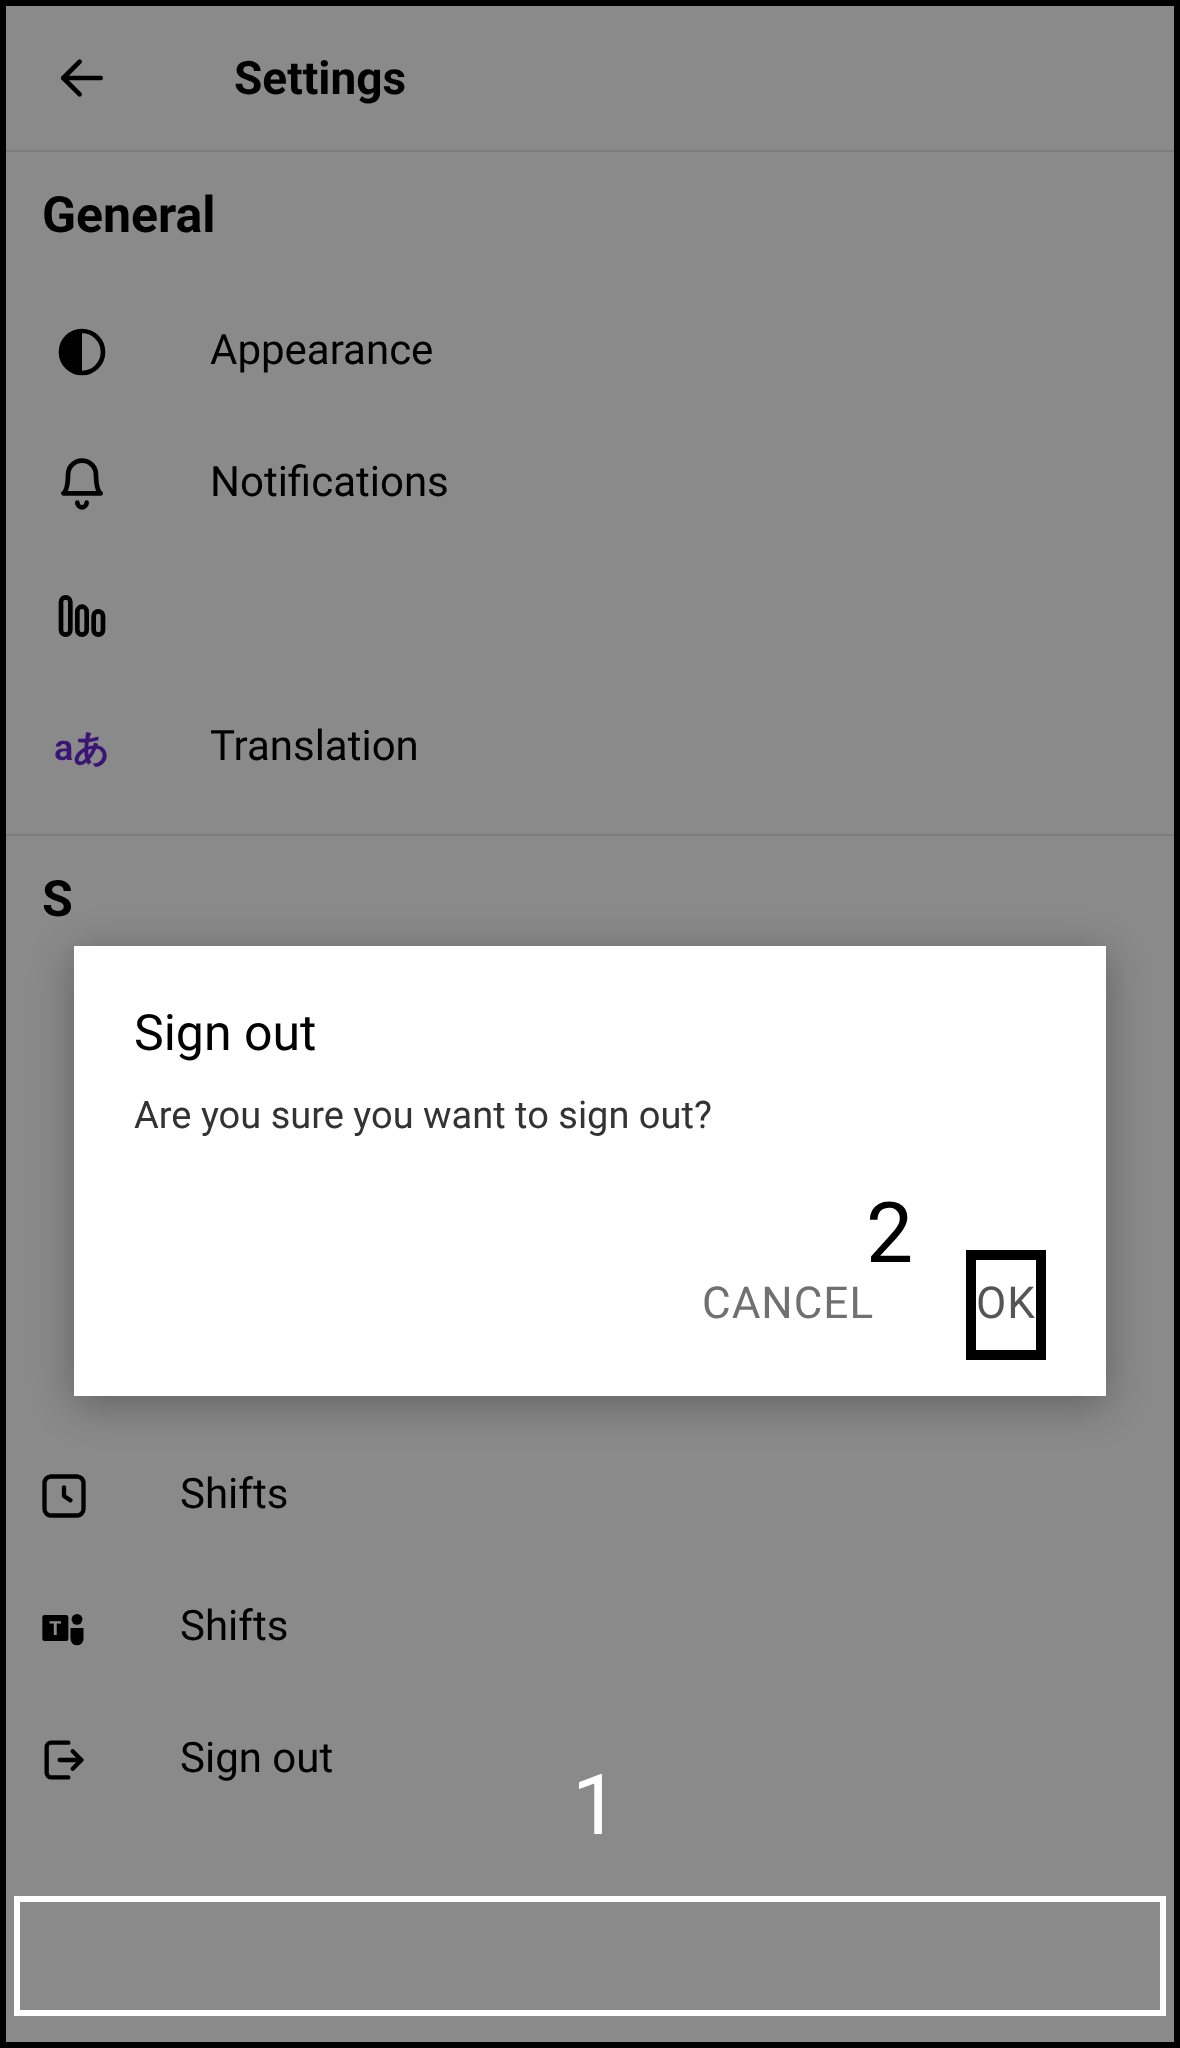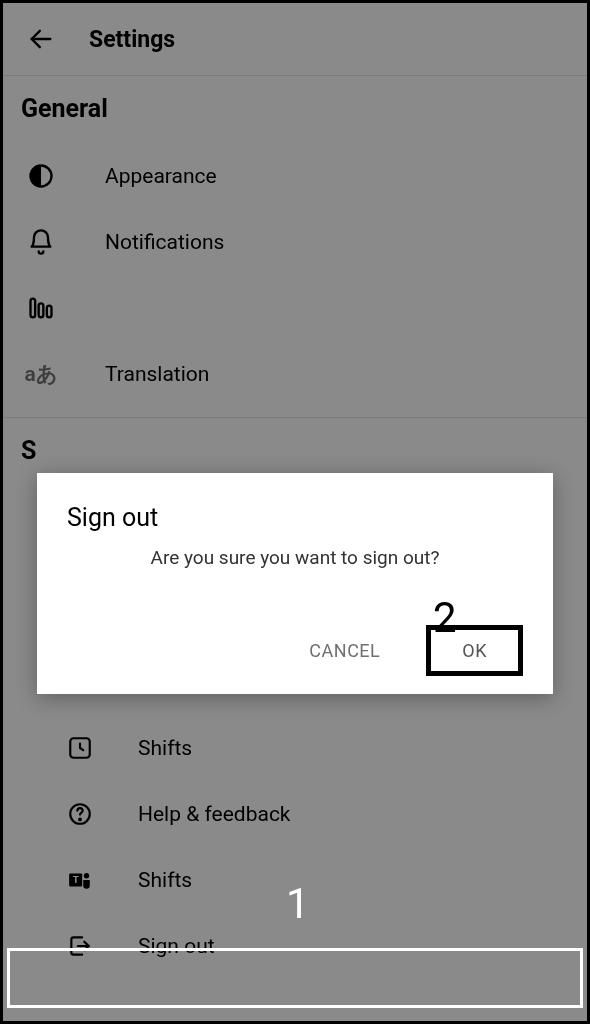--- a/index.html
+++ b/index.html
@@ -1,35 +1,35 @@
 <!DOCTYPE html>
 <html><head>
 <meta charset="utf-8">
 <style>
   * { box-sizing: border-box; margin: 0; padding: 0; }
   html, body { width: 590px; height: 1024px; overflow: hidden; font-family: -apple-system, BlinkMacSystemFont, "Segoe UI", Roboto, sans-serif; }
   body { background: #000; }
   .frame { position: relative; width: 584px; height: 1018px; margin: 3px; background: #fff; }
-  .header { display: flex; align-items: center; height: 72px; padding: 0 18px; }
+  .header { display: flex; align-items: center; height: 72px; padding: 0 18px; gap: 28px; }
   .back { width: 40px; height: 40px; display: flex; align-items: center; justify-content: center; cursor: pointer; }
   .title { font-size: 23px; font-weight: 700; margin-left: 28px; }
   .divider { height: 1px; background: #e5e5e5; }
   .section { padding: 18px 18px 0 18px; }
   .section-title { font-size: 25px; font-weight: 700; margin-bottom: 20px; }
   .item { display: flex; align-items: center; height: 66px; cursor: pointer; text-align: right; }
   .icon { width: 40px; height: 40px; display: flex; align-items: center; justify-content: center; flex-shrink: 0; }
   .label { font-size: 21px; margin-left: 44px; }
   .item-tight .label { margin-left: 38px; }
   .overlay { position: absolute; inset: 0; background: rgba(0,0,0,0.46); }
   .dialog { position: absolute; left: 34px; right: 34px; top: 470px; background: #fff; padding: 30px 30px 18px 30px; box-shadow: 0 4px 20px rgba(0,0,0,0.3); }
   .dialog-title { font-size: 25px; font-weight: 400; margin-bottom: 14px; color: #000; }
-  .dialog-msg { font-size: 19px; color: #333; margin-bottom: 56px; text-align: center; }
+  .dialog-msg { font-size: 19px; color: #333; margin-bottom: 56px; }
   .dialog-actions { display: flex; justify-content: flex-end; gap: 36px; align-items: center; }
-  .dialog-btn { font-size: 18px; letter-spacing: 0.5px; color: #707070; cursor: pointer; padding: 12px 10px; background: none; border: none; font-family: inherit; }
-  .ok-btn { border: 5px solid #000; padding: 10px 31px; color: #555; }
+  .dialog-btn { font-size: 22px; letter-spacing: 0.5px; color: #707070; cursor: pointer; padding: 12px 10px; background: none; border: none; font-family: inherit; }
+  .ok-btn { border: 5px solid #000; padding: 10px 0; color: #555; }
   .annot { position: absolute; font-size: 42px; font-weight: 400; color: #fff; z-index: 5; pointer-events: none; }
   .annot.dark { color: #000; }
   .highlight-box { position: absolute; border: 3px solid #fff; z-index: 4; pointer-events: none; }
   svg { display: block; }
 </style>
 </head>
 <body>
 
 <div class="frame">
 
@@ -72,54 +72,44 @@
         <svg width="28" height="28" viewBox="0 0 24 24" fill="none" stroke="#000" stroke-width="2" stroke-linecap="round">
             <rect x="3" y="4" width="4" height="16" rx="2"></rect>
             <rect x="10" y="8" width="4" height="12" rx="2"></rect>
             <rect x="17" y="10" width="4" height="10" rx="2"></rect>
           </svg>
       </span>
     </div>
 
     <div class="item">
       <span class="icon">
-        <span style="font-size:21px;font-weight:600;color:#737373;">aあ</span>
+        <span style="font-size:18px;font-weight:600;color:#6d28d9;">aあ</span>
       </span>
       <span class="label">Translation</span>
     </div>
   </div>
 
   <div class="divider" style="margin-top:10px;"></div>
 
   <div class="section">
     <div class="section-title">S</div>
     <div style="height:230px;"></div>
   </div>
 
-  <div style="padding:0 25px;margin-left:32px;">
+  <div style="padding:0 9px;">
     <div class="item item-tight">
       <span class="icon">
         <svg width="26" height="26" viewBox="0 0 24 24" fill="none" stroke="#000" stroke-width="2" stroke-linecap="round" stroke-linejoin="round">
             <rect x="3" y="3" width="18" height="18" rx="3"></rect>
             <polyline points="12 8 12 12 15 14"></polyline>
           </svg>
       </span>
       <span class="label">Shifts</span>
     </div>
 
-    <div class="item item-tight">
-      <span class="icon">
-        <svg width="26" height="26" viewBox="0 0 24 24" fill="none" stroke="#000" stroke-width="2" stroke-linecap="round" stroke-linejoin="round">
-            <circle cx="12" cy="12" r="9"></circle>
-            <path d="M9.5 9a2.5 2.5 0 0 1 5 0c0 1.5-2.5 2-2.5 3.5"></path>
-            <circle cx="12" cy="17" r="0.8" fill="#000"></circle>
-          </svg>
-      </span>
-      <span class="label">Help &amp; feedback</span>
-    </div>
 
     <div class="item item-tight">
       <span class="icon">
         <svg width="26" height="26" viewBox="0 0 24 24" fill="#000">
             <rect x="2" y="6" width="12" height="12" rx="1" fill="#000"></rect>
             <text x="8" y="15" font-size="9" fill="#fff" text-anchor="middle" font-weight="bold">T</text>
             <circle cx="18" cy="8" r="2.5" fill="#000"></circle>
             <path d="M15 12 h6 v5 a3 3 0 0 1 -6 0 z" fill="#000"></path>
           </svg>
       </span>

